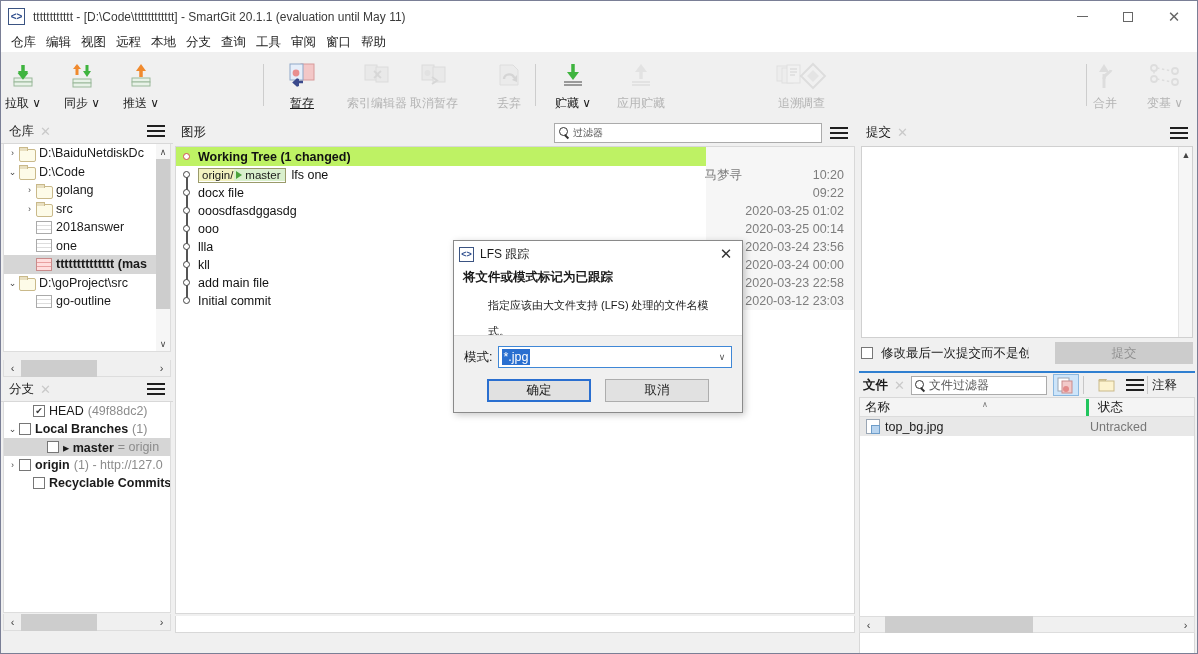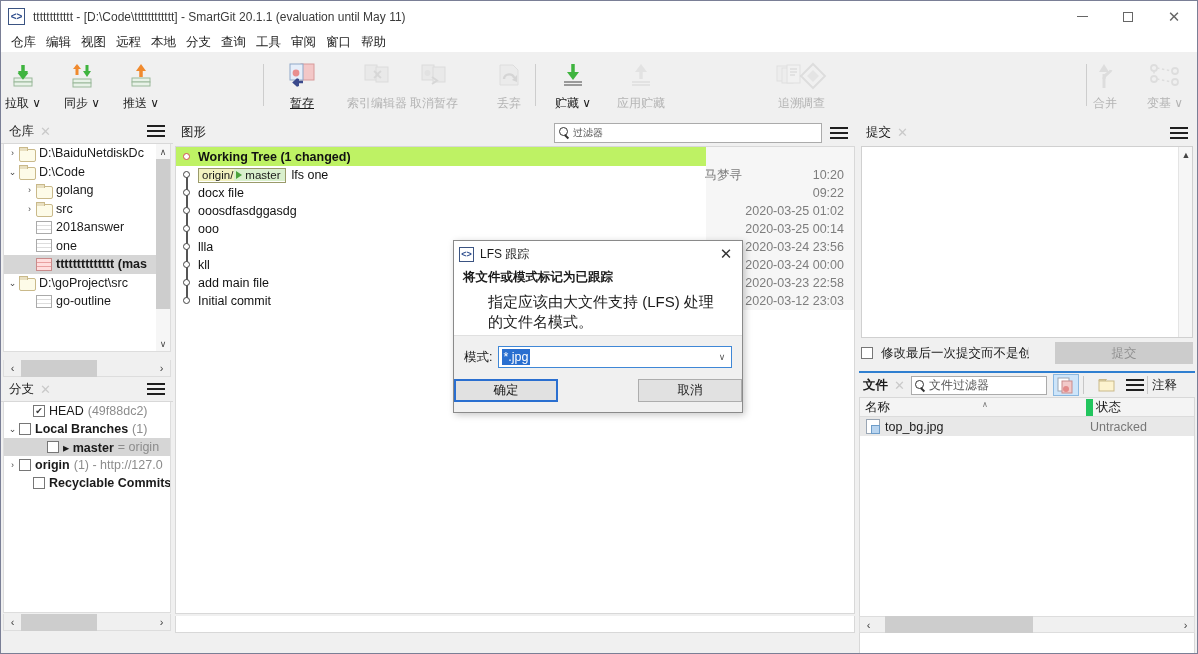--- a/index.html
+++ b/index.html
@@ -300,21 +300,21 @@
   .vsep { width: 1px; height: 18px; background: #c7c7c7; margin: 0 4px; }
   .files-table {
     position: absolute; left: 2px; top: 278px; width: 336px; height: 327px;
     background: #fff; border: 1px solid #d8d8d8;
   }
   .ft-head {
     height: 19px; background: #f4f4f4; border-bottom: 1px solid #dcdcdc;
     display: flex; align-items: center; font-size: 12.5px; position: relative;
   }
   .ft-col-name { padding-left: 5px; flex: 1; }
-  .ft-col-status { width: 108px; padding-left: 3px; border-left: 7px solid #22c55e; }
+  .ft-col-status { width: 108px; padding-left: 9px; border-left: 3px solid #22c55e; }
   .sort-caret {
     position: absolute; left: 122px; top: 2px; font-size: 8px; color: #777;
   }
   .ft-row {
     height: 19px; display: flex; align-items: center; font-size: 12.5px;
     background: #e8e8e8;
   }
   .file-ic {
     width: 14px; height: 15px; flex: 0 0 14px; margin-left: 6px; margin-right: 5px;
     background: #fff; border: 1px solid #9aa6b4; position: relative;
@@ -370,21 +370,21 @@
   .dlg-t { font-size: 12px; }
   .dlg-x {
     margin-left: auto; width: 22px; height: 22px;
     display: flex; align-items: center; justify-content: center;
     font-size: 15px; color: #333;
   }
   .dlg-head-txt {
     font-weight: bold; font-size: 12.5px; padding: 2px 0 0 9px;
   }
   .dlg-sub {
-    font-size: 15px; color: #1a1a1a; padding: 6px 16px 0 34px; line-height: 20px;
+    font-size: 11px; color: #1a1a1a; padding: 6px 16px 0 34px; line-height: 26px;
   }
   .dlg-sep {
     position: absolute; left: 0; top: 94px; width: 288px; height: 1px; background: #e0e0e0;
   }
   .dlg-body {
     position: absolute; left: 0; top: 95px; width: 288px; height: 76px;
     background: #f0f0f0;
   }
   .dlg-field {
     display: flex; align-items: center; padding: 10px 10px 0 10px;
@@ -394,21 +394,21 @@
     flex: 1; height: 22px; background: #fff; border: 1px solid #3f87d6;
     display: flex; align-items: center; padding-left: 3px;
   }
   .combo-val {
     background: #2a6fd0; color: #fff; font-size: 12.5px; padding: 1px 1px;
   }
   .combo-arrow {
     margin-left: auto; width: 18px; text-align: center; font-size: 9px; color: #555;
   }
   .dlg-buttons {
-    display: flex; justify-content: space-between; gap: 14px; padding-top: 11px;
+    display: flex; justify-content: center; gap: 14px; padding-top: 11px;
   }
   .dbtn {
     width: 104px; height: 23px; font-size: 12.5px;
     display: flex; align-items: center; justify-content: center;
     background: #e1e1e1; border: 1px solid #adadad;
   }
   .dbtn.default { border: 2px solid #2a6fd0; background: #e1e1e1; }
 </style>
 </head>
 <body>

